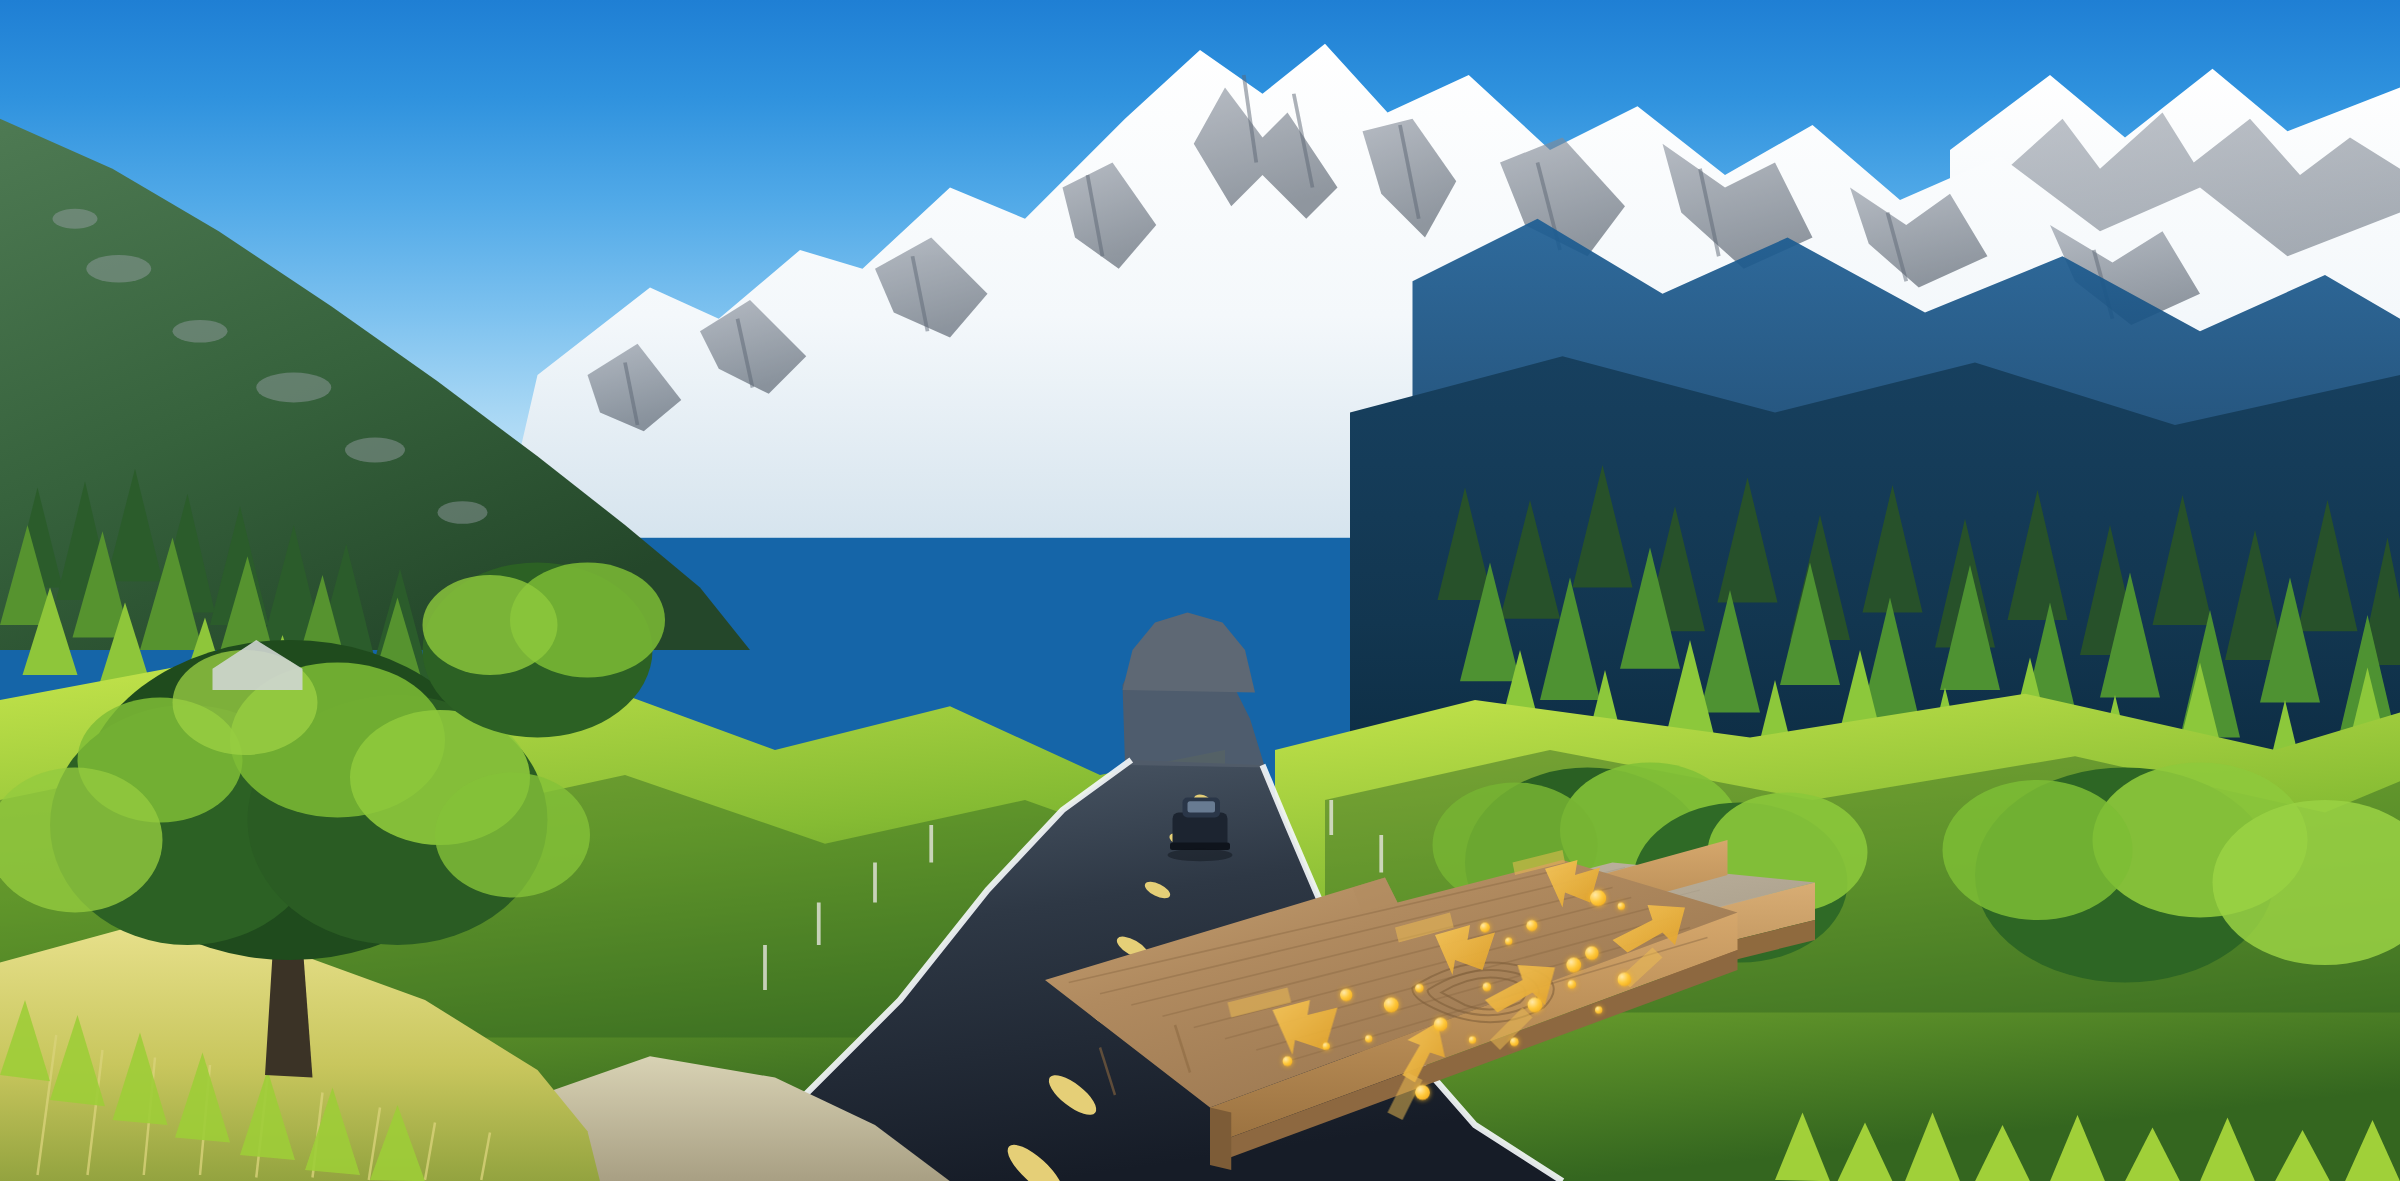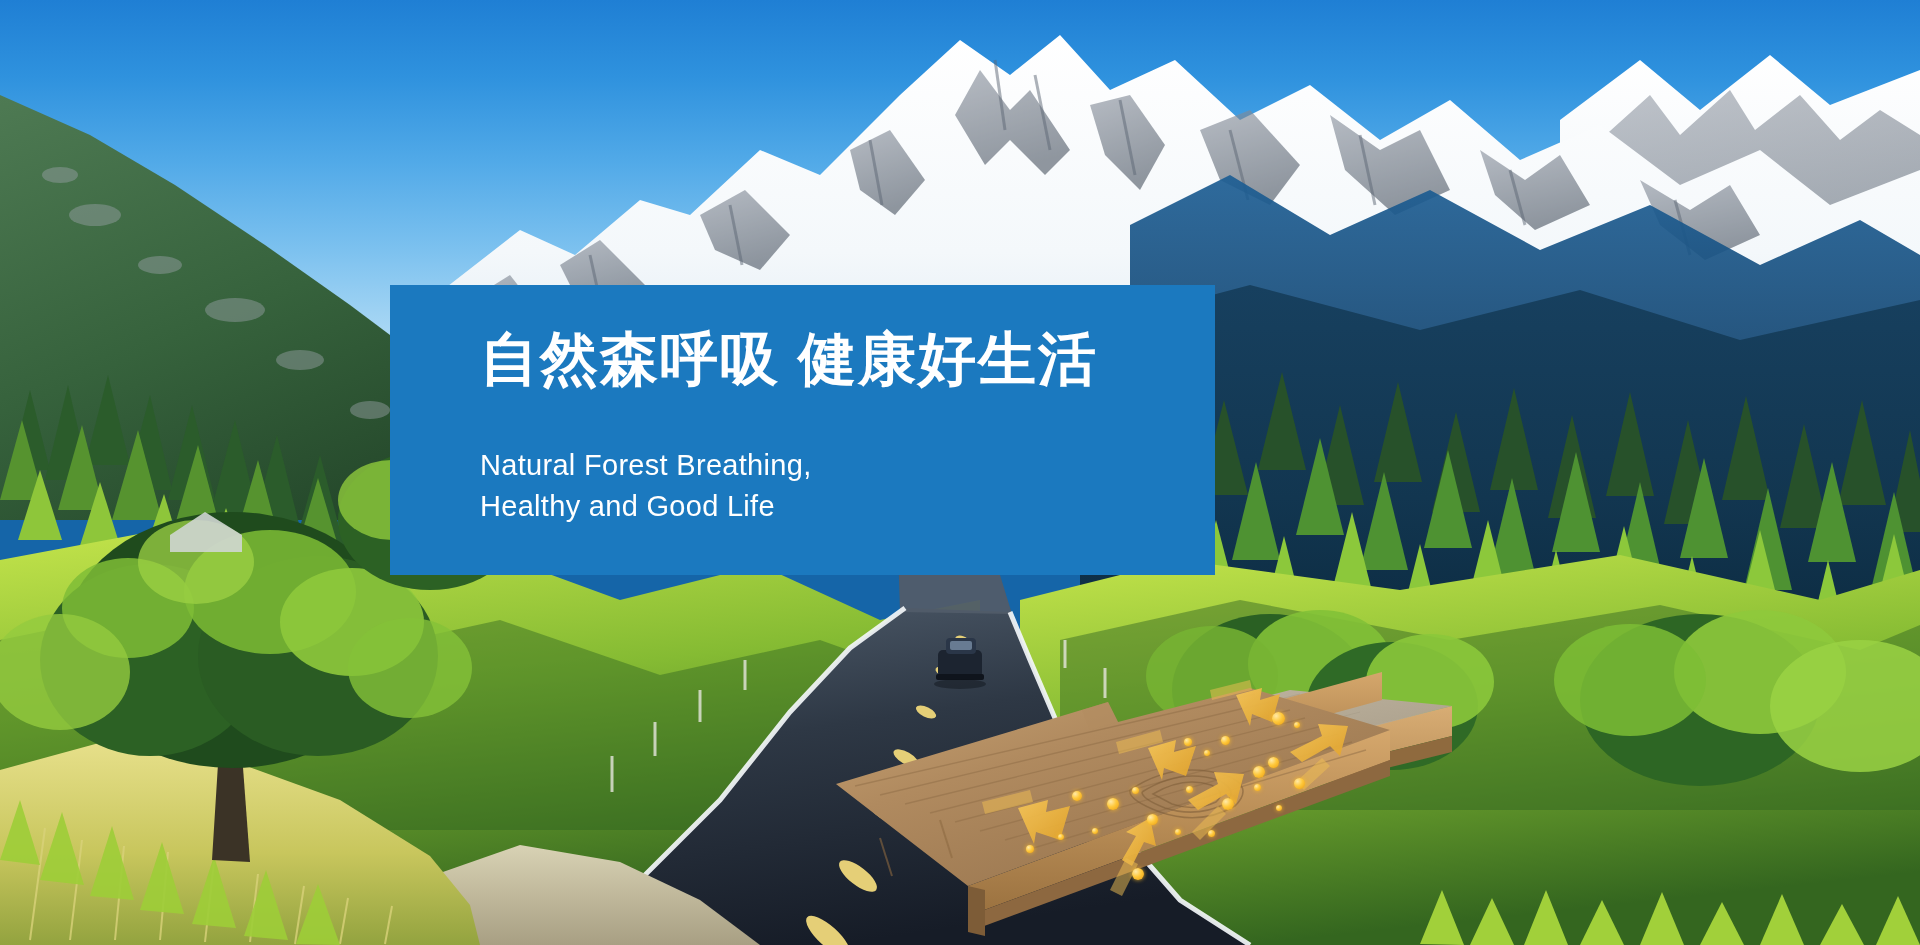--- a/index.html
+++ b/index.html
@@ -409,27 +409,20 @@
   <svg class="lyr" viewBox="0 0 1920 945" preserveAspectRatio="none">
     <g>
       <rect x="938" y="650" width="44" height="28" rx="5" fill="#1c2430"></rect>
       <rect x="946" y="638" width="30" height="16" rx="4" fill="#2a3648"></rect>
       <rect x="950" y="641" width="22" height="9" rx="2" fill="#7e93ab" opacity=".75"></rect>
       <rect x="936" y="674" width="48" height="6" rx="2" fill="#0f141c"></rect>
       <ellipse cx="960" cy="684" rx="26" ry="5" fill="#0d1219" opacity=".45"></ellipse>
     </g>
   </svg>
 
-  <div class="panel">
-    <div class="panel-title">自然森呼吸 健康好生活</div>
-    <div class="panel-sub">
-      <span>Natural Forest Breathing,</span>
-      <span>Healthy and Good Life</span>
-    </div>
-  </div>
 
   <div class="planks">
     <svg viewBox="0 0 1920 945" preserveAspectRatio="none" style="width:1920px;height:945px;">
       <defs>
         <linearGradient id="woodTop" x1="0.05" y1="0" x2="0.9" y2="1">
           <stop offset="0%" stop-color="#c6a172"></stop>
           <stop offset="35%" stop-color="#b08a5f"></stop>
           <stop offset="70%" stop-color="#a07c54"></stop>
           <stop offset="100%" stop-color="#8e6c48"></stop>
         </linearGradient>

